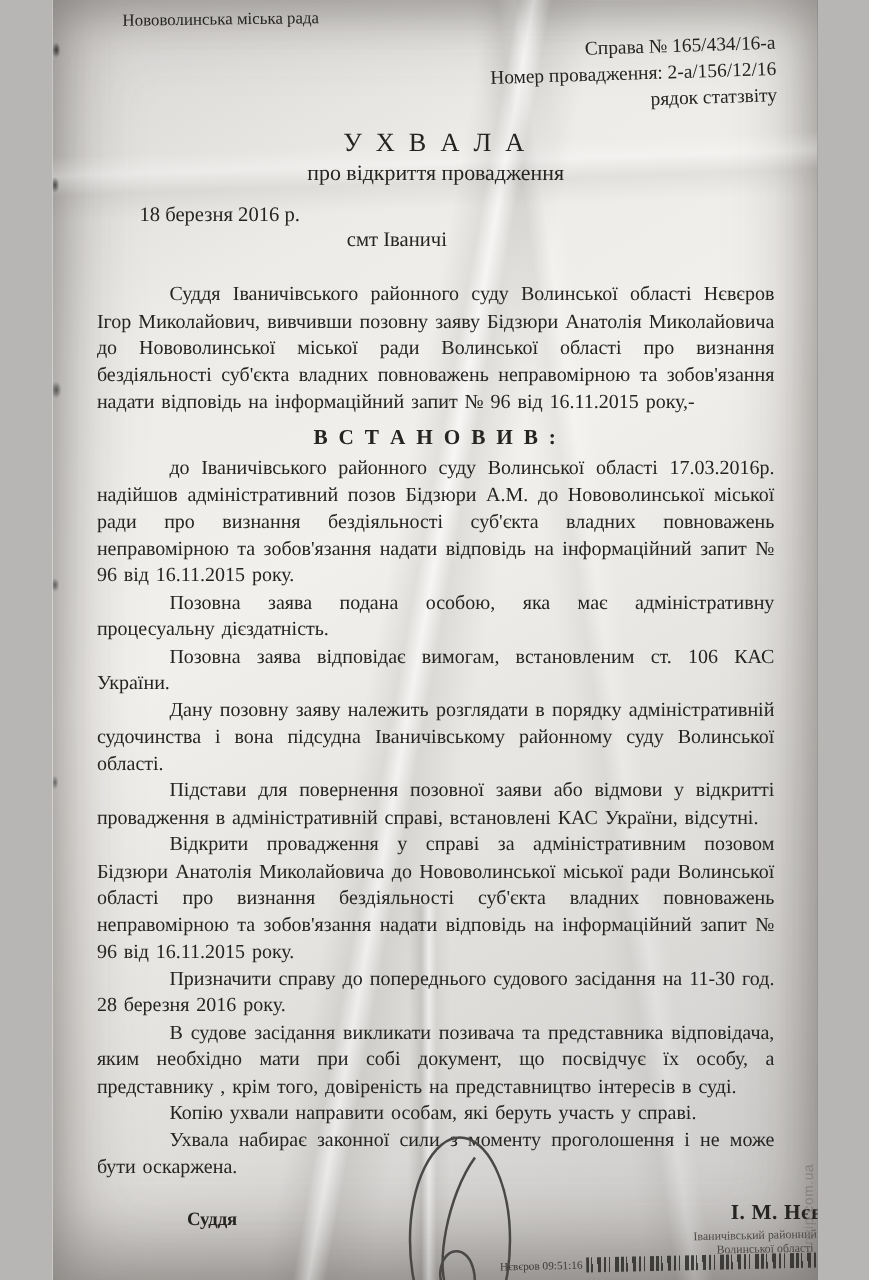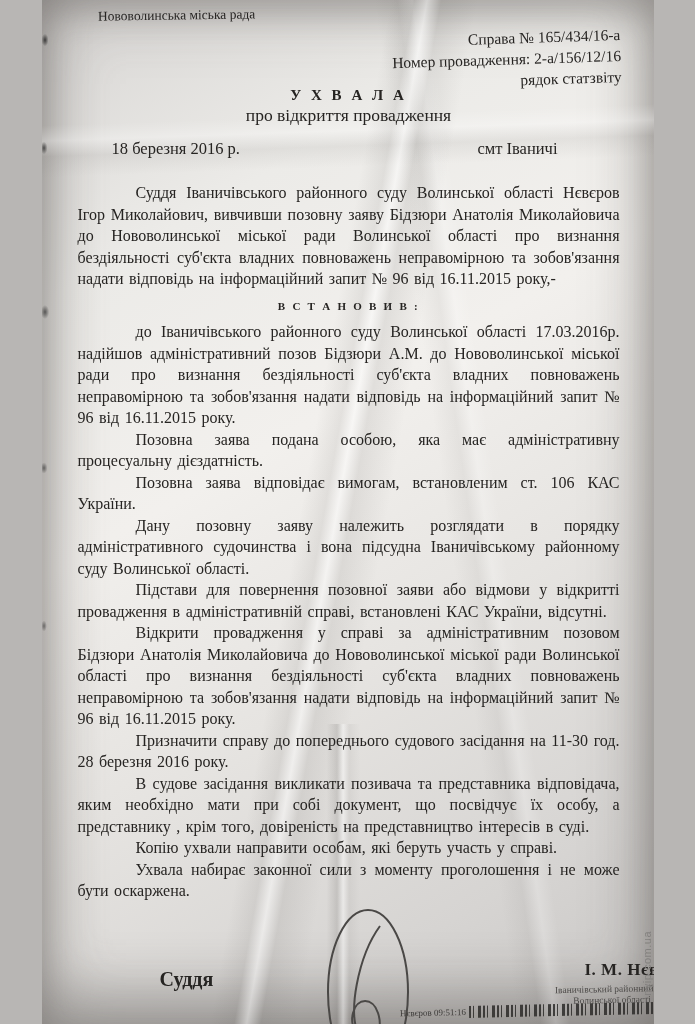--- a/index.html
+++ b/index.html
@@ -30,30 +30,30 @@
       radial-gradient(5px 9px at 3px 40px, rgba(28,28,28,.78), transparent 70%),
       radial-gradient(5px 9px at 2px 148px, rgba(28,28,28,.7), transparent 70%),
       radial-gradient(6px 10px at 3px 312px, rgba(28,28,28,.62), transparent 70%),
       radial-gradient(5px 8px at 2px 468px, rgba(28,28,28,.55), transparent 70%),
       radial-gradient(4px 8px at 2px 626px, rgba(28,28,28,.5), transparent 70%);
     background-repeat:no-repeat;
   }
   .content{position:relative;padding:2px 34px 0 36px;}
   .org{font-size:13.5px;margin:3px 0 0 20px;transform:rotate(-.8deg);}
   .refs{margin-top:3px;text-align:right;font-size:15.5px;line-height:21px;transform:rotate(-1.8deg);transform-origin:right top;}
-  .title{text-align:center;font-weight:bold;font-size:15px;letter-spacing:3px;}
+  .title{margin-top:15px;text-align:center;font-weight:normal;font-size:21px;letter-spacing:3px;}
   .subtitle{margin-top:1px;text-align:center;font-weight:normal;font-size:17.5px;}
-  .dateline{display:flex;justify-content:space-between;margin-top:13px;font-size:16.5px;}
+  .dateline{display:flex;justify-content:space-between;margin-top:13px;font-size:16.5px;flex-direction:column;}
   .dateline .date{margin-left:34px;}
   .dateline .place{margin-right:62px;text-align:center;}
   .bodytext{margin-top:23px;font-size:16px;line-height:21.5px;word-spacing:1.5px;}
   .para{margin:0;text-indent:58px;text-align:justify;}
-  .section-heading{text-align:center;font-weight:bold;font-size:11px;letter-spacing:1.5px;margin:6px 0 4px;}
+  .section-heading{text-align:center;font-weight:bold;font-size:17px;letter-spacing:1.5px;margin:6px 0 4px;}
   .sig-area{position:absolute;left:0;top:952px;width:695px;height:72px;font-size:16px;}
-  .judge-label{position:absolute;left:118px;top:16px;font-weight:bold;font-size:20px;}
+  .judge-label{position:absolute;left:108px;top:16px;font-weight:bold;font-size:15px;}
   .judge-name{position:absolute;left:498px;top:8px;width:200px;text-align:center;font-weight:bold;font-size:17px;letter-spacing:.5px;}
   .court-stamp{position:absolute;left:460px;top:32px;width:220px;text-align:center;color:#4d4b49;transform:rotate(-1.2deg);}
   .court-line{font-size:9.5px;line-height:11px;}
   .barcode-row{position:absolute;left:358px;top:52px;width:320px;display:flex;align-items:center;transform:rotate(-1.2deg);}
   .barcode-label{font-size:9px;color:#3c3a38;white-space:nowrap;margin-right:3px;}
   .barcode{height:12px;width:255px;
     background:repeating-linear-gradient(90deg,#2b2a28 0 2px,transparent 2px 4px,#2b2a28 4px 5px,transparent 5px 9px,#2b2a28 9px 12px,transparent 12px 14px);
     opacity:.85;}
   .signature-svg{position:absolute;left:278px;top:-48px;}
   .watermark{
@@ -89,21 +89,21 @@
     </div>
 
     <div class="bodytext">
       <p class="para">Суддя Іваничівського районного суду Волинської області Нєвєров Ігор Миколайович, вивчивши позовну заяву Бідзюри Анатолія Миколайовича до Нововолинської міської ради Волинської області  про визнання бездіяльності суб'єкта владних повноважень неправомірною та зобов'язання надати відповідь на інформаційний запит № 96 від 16.11.2015 року,-</p>
 
       <div class="section-heading">В С Т А Н О В И В :</div>
       <div>
           <p class="para">до Іваничівського районного суду Волинської області 17.03.2016р.  надійшов адміністративний позов Бідзюри А.М. до  Нововолинської міської ради про визнання бездіяльності суб'єкта владних повноважень неправомірною та зобов'язання надати відповідь на інформаційний запит № 96 від 16.11.2015 року.</p>
           <p class="para">Позовна заява подана особою, яка має адміністративну процесуальну дієздатність.</p>
           <p class="para">Позовна заява відповідає вимогам, встановленим ст. 106 КАС України.</p>
-          <p class="para">Дану позовну заяву належить розглядати в порядку адміністративного судочинства і вона підсудна Іваничівському районному суду Волинської області.</p>
+          <p class="para">Дану позовну заяву належить розглядати в порядку адміністративній судочинства і вона підсудна Іваничівському районному суду Волинської області.</p>
           <p class="para">Підстави для повернення позовної заяви або відмови у  відкритті провадження в адміністративній справі, встановлені КАС України, відсутні.</p>
         </div>
 
       <div>
           <p class="para">Відкрити провадження у справі за адміністративним позовом Бідзюри Анатолія Миколайовича до  Нововолинської міської ради Волинської області про визнання бездіяльності суб'єкта владних повноважень неправомірною та зобов'язання надати відповідь на інформаційний запит № 96 від 16.11.2015 року.</p>
           <p class="para">Призначити справу до попереднього судового засідання на  11-30 год.  28 березня 2016  року.</p>
           <p class="para">В судове засідання викликати позивача та представника відповідача, яким необхідно мати при собі документ, що посвідчує їх особу, а представнику , крім того, довіреність на представництво інтересів в суді.</p>
           <p class="para">Копію ухвали направити особам, які беруть участь у справі.</p>
           <p class="para">Ухвала набирає законної сили з моменту проголошення і не може бути оскаржена.</p>
         </div>

